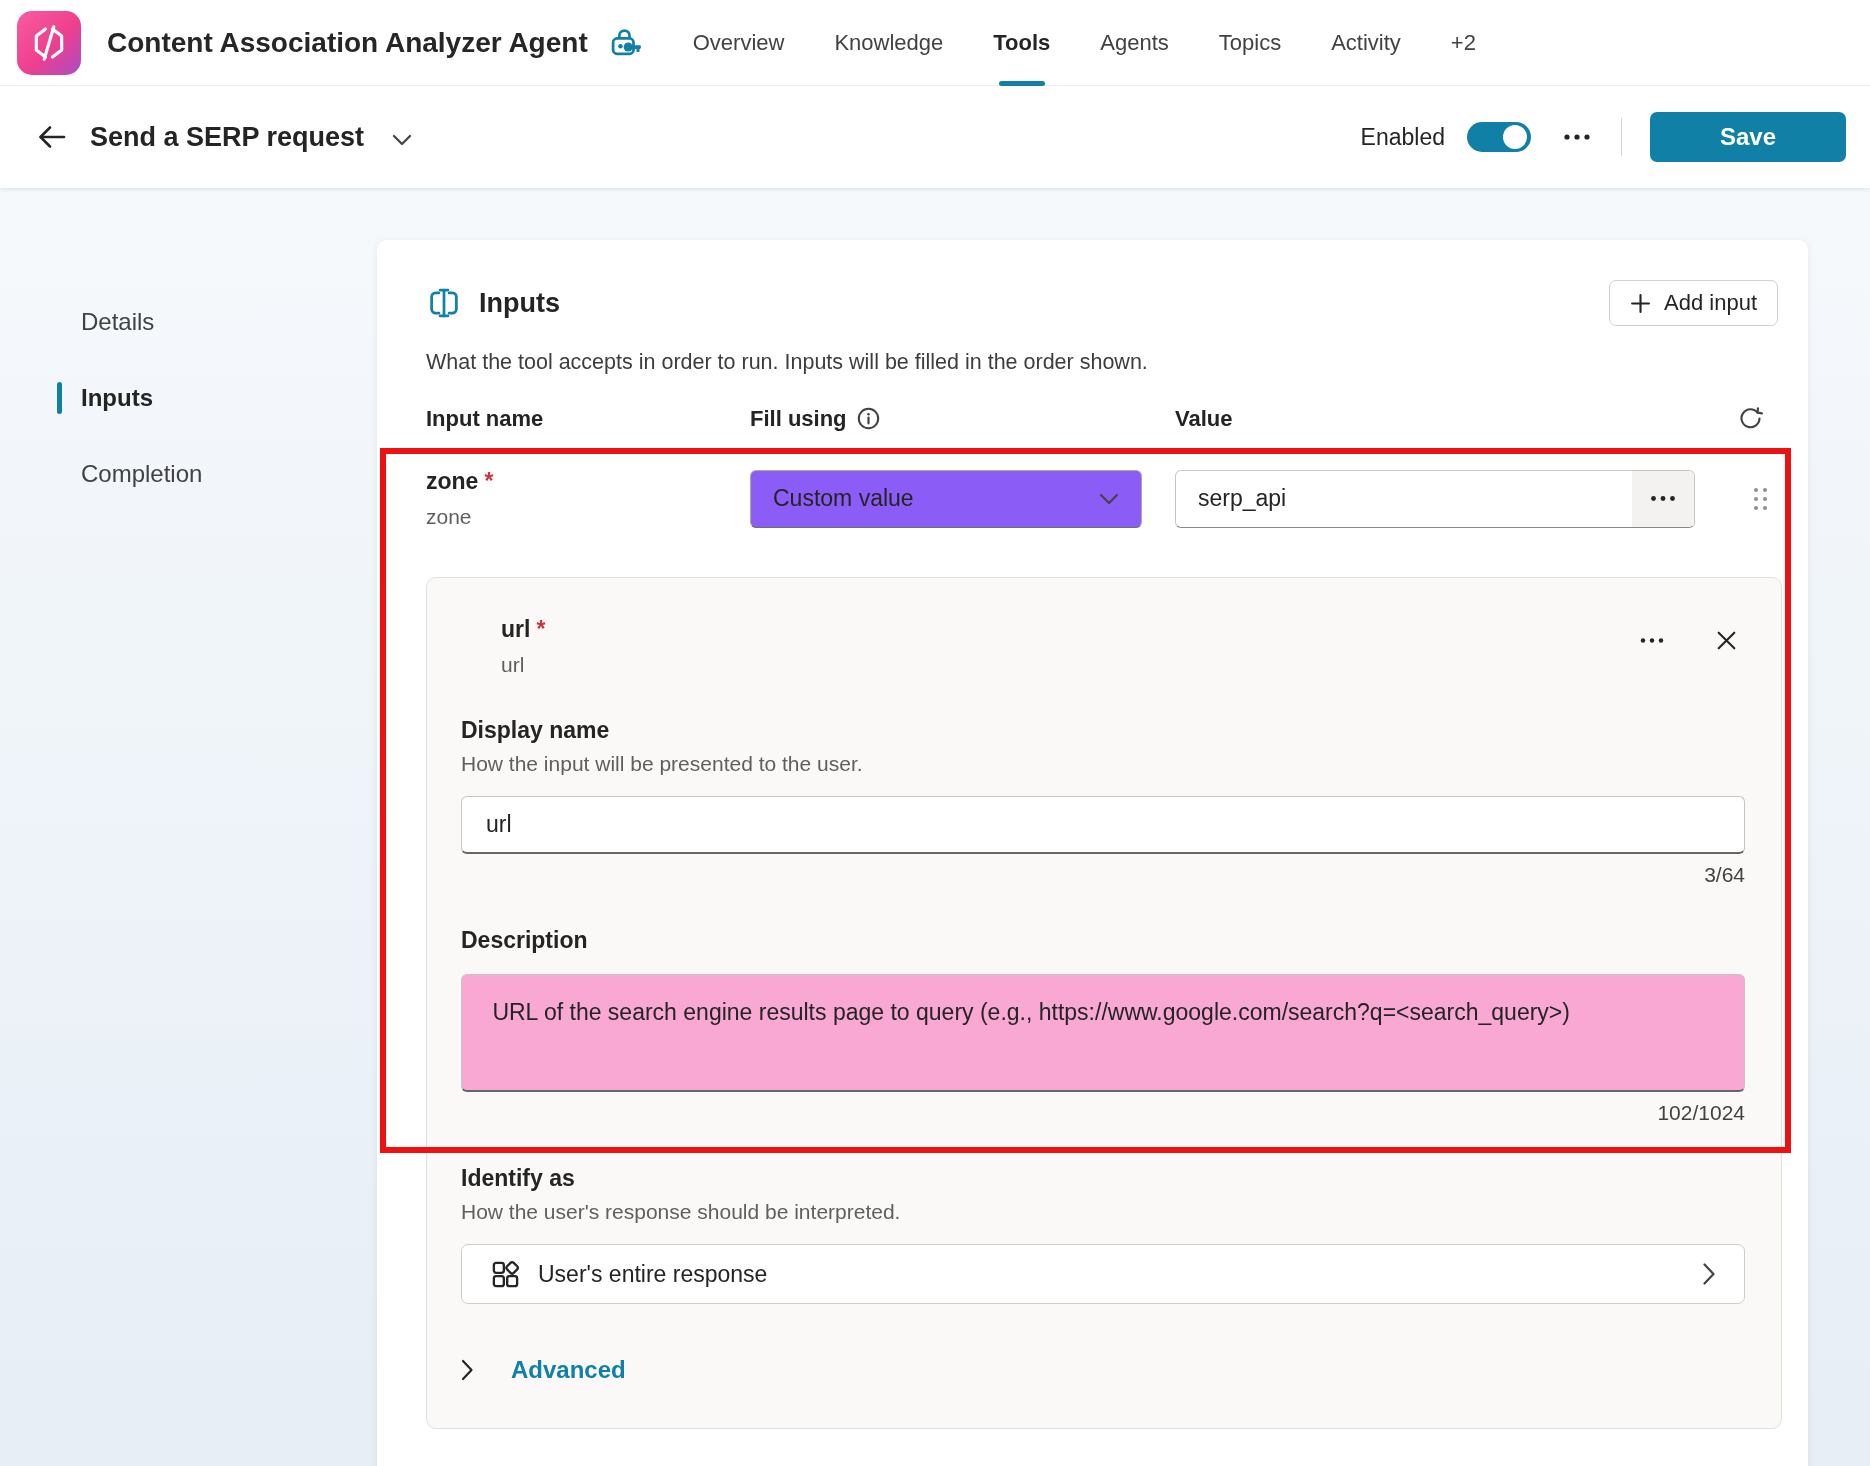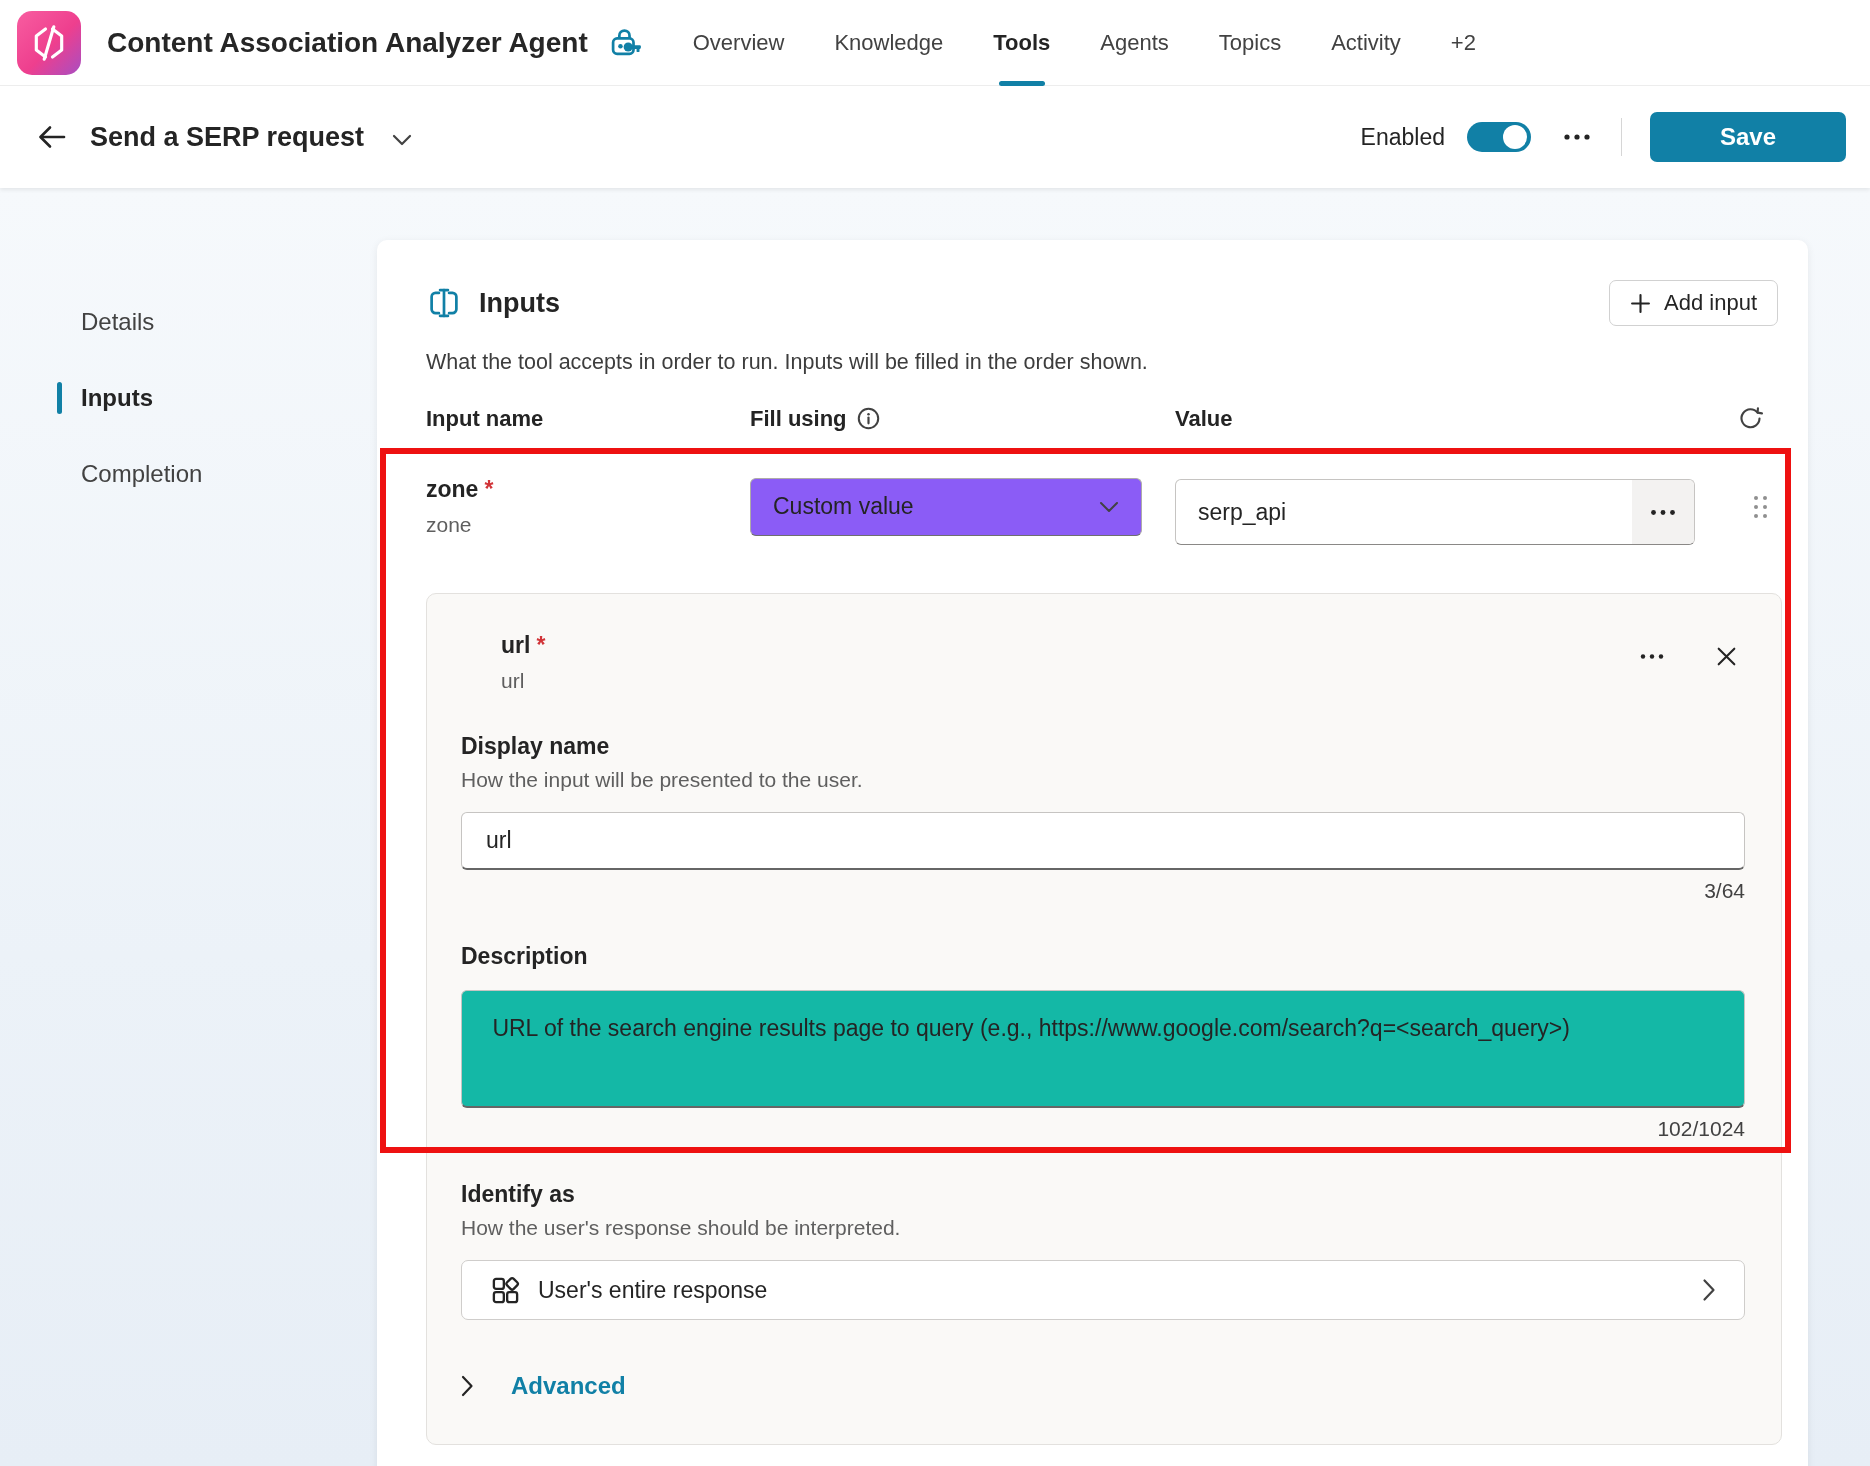--- a/index.html
+++ b/index.html
@@ -54,34 +54,34 @@
 
   .cols{display:grid;grid-template-columns:324px 425px 1fr 52px;align-items:center;margin-top:30px;}
   .col-h{font-size:22px;font-weight:700;color:#242424;display:flex;align-items:center;gap:10px;}
   .refresh-cell{display:flex;justify-content:flex-end;padding-right:14px;}
 
   .zone-row{display:grid;grid-template-columns:324px 425px 1fr 52px;align-items:center;margin-top:36px;}
   .pname{font-size:23px;font-weight:700;color:#242424;}
   .req{color:var(--required);font-weight:700;margin-left:6px;}
   .psub{font-size:21px;color:#5f5f5f;margin-top:10px;}
   .select{width:392px;height:58px;background:#8b5cf6;border:1px solid #aeaba9;border-bottom-color:#6f6f6f;border-radius:6px;display:flex;align-items:center;justify-content:space-between;padding:0 22px;font-size:23px;color:#242424;cursor:pointer;}
-  .value-field{width:520px;height:66px;background:#fff;border:1px solid #c6c4c2;border-bottom-color:#8a8886;border-radius:6px;display:flex;align-items:stretch;overflow:hidden;margin-top:11px;}
+  .value-field{width:520px;height:58px;background:#fff;border:1px solid #c6c4c2;border-bottom-color:#8a8886;border-radius:6px;display:flex;align-items:stretch;overflow:hidden;}
   .value-input{flex:1;border:none;outline:none;font-family:inherit;font-size:23px;color:#242424;padding:0 0 0 22px;background:transparent;}
   .value-more{width:62px;background:#f3f2f1;border:none;display:flex;align-items:center;justify-content:center;cursor:pointer;}
   .drag-cell{display:flex;justify-content:flex-end;padding-right:8px;}
 
   
   .url-card{margin-top:48px;width:1356px;background:#faf9f7;border:1px solid #e3e1de;border-radius:10px;padding:38px 36px 44px 34px;}
   .url-head{display:flex;align-items:flex-start;justify-content:space-between;margin-left:40px;}
   .url-head-icons{display:flex;align-items:center;gap:38px;padding-top:6px;}
   .fgroup-label{font-size:23px;font-weight:700;color:#242424;margin-top:40px;}
   .fgroup-hint{font-size:21px;color:#5f5f5f;margin-top:8px;}
   .text-input{display:block;width:100%;height:58px;margin-top:20px;background:#fff;border:1px solid #c6c4c2;border-bottom:2px solid #666;border-radius:6px;font-family:inherit;font-size:23px;color:#242424;padding:0 24px;outline:none;}
   .counter{text-align:right;font-size:21px;color:#424242;margin-top:9px;}
-  .textarea{display:block;width:100%;height:118px;margin-top:20px;background:#14b8a6;border:1px solid #c6c4c2;border-bottom:2px solid #666;border-radius:6px;font-family:inherit;font-size:23px;line-height:42px;color:#242424;padding:16px 24px 0;outline:none;resize:none;overflow:hidden;}
+  .textarea{display:block;width:100%;height:118px;margin-top:20px;background:#f9a8d4;border:1px solid #c6c4c2;border-bottom:2px solid #666;border-radius:6px;font-family:inherit;font-size:23px;line-height:42px;color:#242424;padding:16px 24px 0;outline:none;resize:none;overflow:hidden;}
   .identify-btn{display:flex;align-items:center;width:100%;height:60px;margin-top:20px;background:#fff;border:1px solid #cfcdcb;border-radius:7px;padding:0 28px;font-family:inherit;font-size:23px;color:#242424;gap:17px;cursor:pointer;}
   .identify-chevron{margin-left:auto;display:flex;}
   .advanced{display:flex;align-items:center;gap:37px;margin-top:52px;cursor:pointer;background:none;border:none;padding:0;font-family:inherit;}
   .advanced-label{font-size:24px;font-weight:700;color:var(--accent);}
 
   
   .annotation{position:absolute;left:380px;top:448px;width:1411px;height:705px;border:6px solid var(--annotation);z-index:10;pointer-events:none;}
 </style>
 </head>
 <body>

